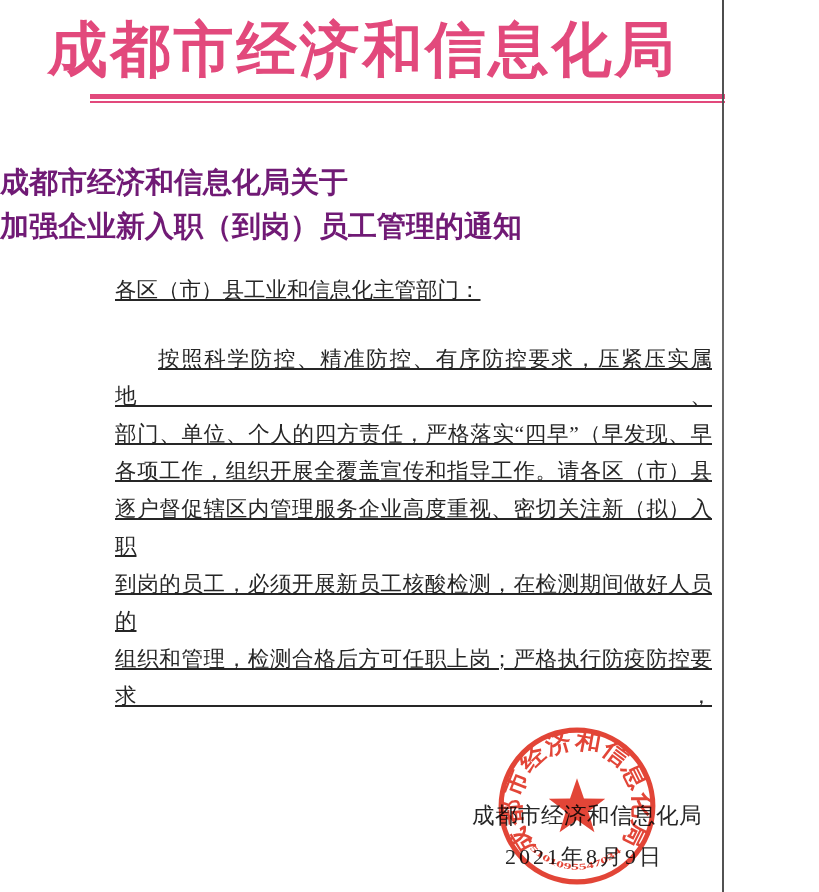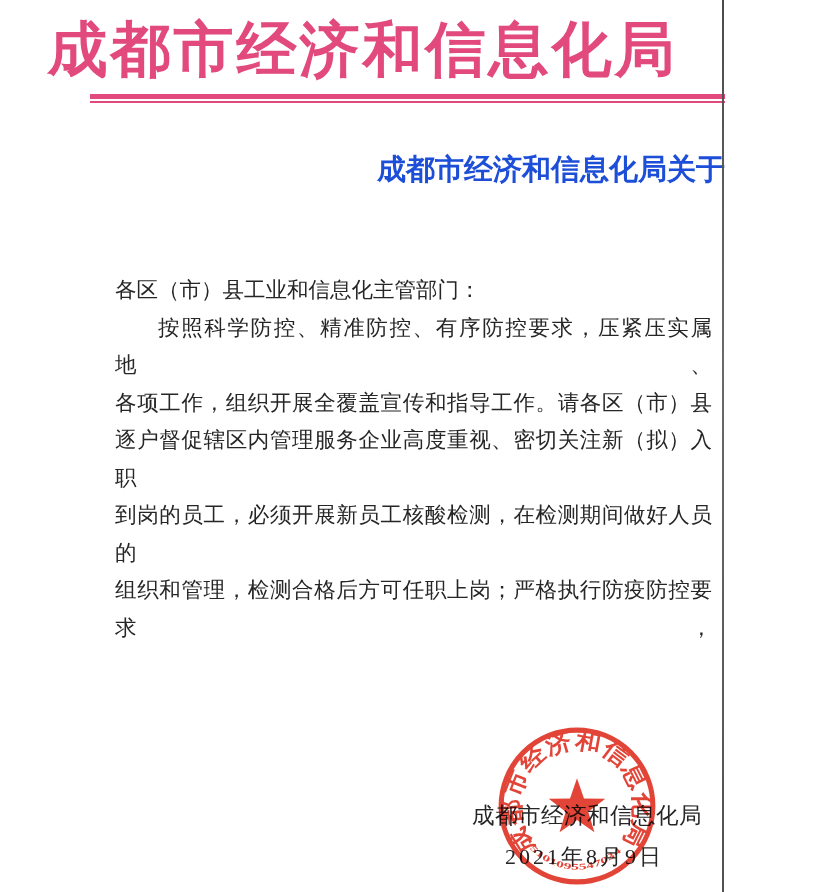--- a/index.html
+++ b/index.html
@@ -40,44 +40,44 @@
     top: 94px; left: 90px;
     width: 647px;
   }
   .letterhead-rule .thick { height: 5px; background: #e2497c; }
   .letterhead-rule .gap   { height: 2px; background: transparent; }
   .letterhead-rule .thin  { height: 2px; background: #e2497c; }
 
   
   .doc-title {
     position: absolute;
-    top: 147px; left: 0;
+    top: 160px; left: 0;
     width: 100%;
-    text-align: right;
+    text-align: left;
     font-size: 29px;
     line-height: 44px;
     font-weight: 700;
-    color: #1d4ed8;
+    color: #701a75;
   }
 
   
   .body-block {
     position: absolute;
     top: 272px; left: 115px;
     width: 597px;
     font-size: 21.5px;
     line-height: 37.5px;
     color: #262626;
   }
-  .body-line { width: 100%; }
+  .body-line { width: 100%; text-decoration: underline; }
   .body-line.just {
     text-align: justify;
     text-align-last: justify;
   }
-  .body-line.indent { text-indent: 2em; }
+  .body-line.indent { text-indent: 2em; margin-top: 31px; }
 
   
   .sig-agency {
     position: absolute;
     top: 800px; left: 472px;
     font-size: 22.5px;
     letter-spacing: 0.5px;
     color: #262626;
     white-space: nowrap;
   }
@@ -108,26 +108,28 @@
   <div class="letterhead">成都市经济和信息化局</div>
 
   <div class="letterhead-rule">
     <div class="thick"></div>
     <div class="gap"></div>
     <div class="thin"></div>
   </div>
 
   <div class="doc-title">
     <div>成都市经济和信息化局关于</div>
+    <div>加强企业新入职（到岗）员工管理的通知</div>
   </div>
 
   <div class="body-block">
 
   <div class="body-line">各区（市）县工业和信息化主管部门：</div>
       <div class="body-line indent just">按照科学防控、精准防控、有序防控要求，压紧压实属地、</div>
+      <div class="body-line just">部门、单位、个人的四方责任，严格落实“四早”（早发现、早</div>
       <div class="body-line just">各项工作，组织开展全覆盖宣传和指导工作。请各区（市）县</div>
       <div class="body-line just">逐户督促辖区内管理服务企业高度重视、密切关注新（拟）入职</div>
       <div class="body-line just">到岗的员工，必须开展新员工核酸检测，在检测期间做好人员的</div>
       <div class="body-line just">组织和管理，检测合格后方可任职上岗；严格执行防疫防控要求，</div>
     </div>
 
   <div class="sig-agency">成都市经济和信息化局</div>
 
   <div class="sig-date">2021年8月9日</div>
 

